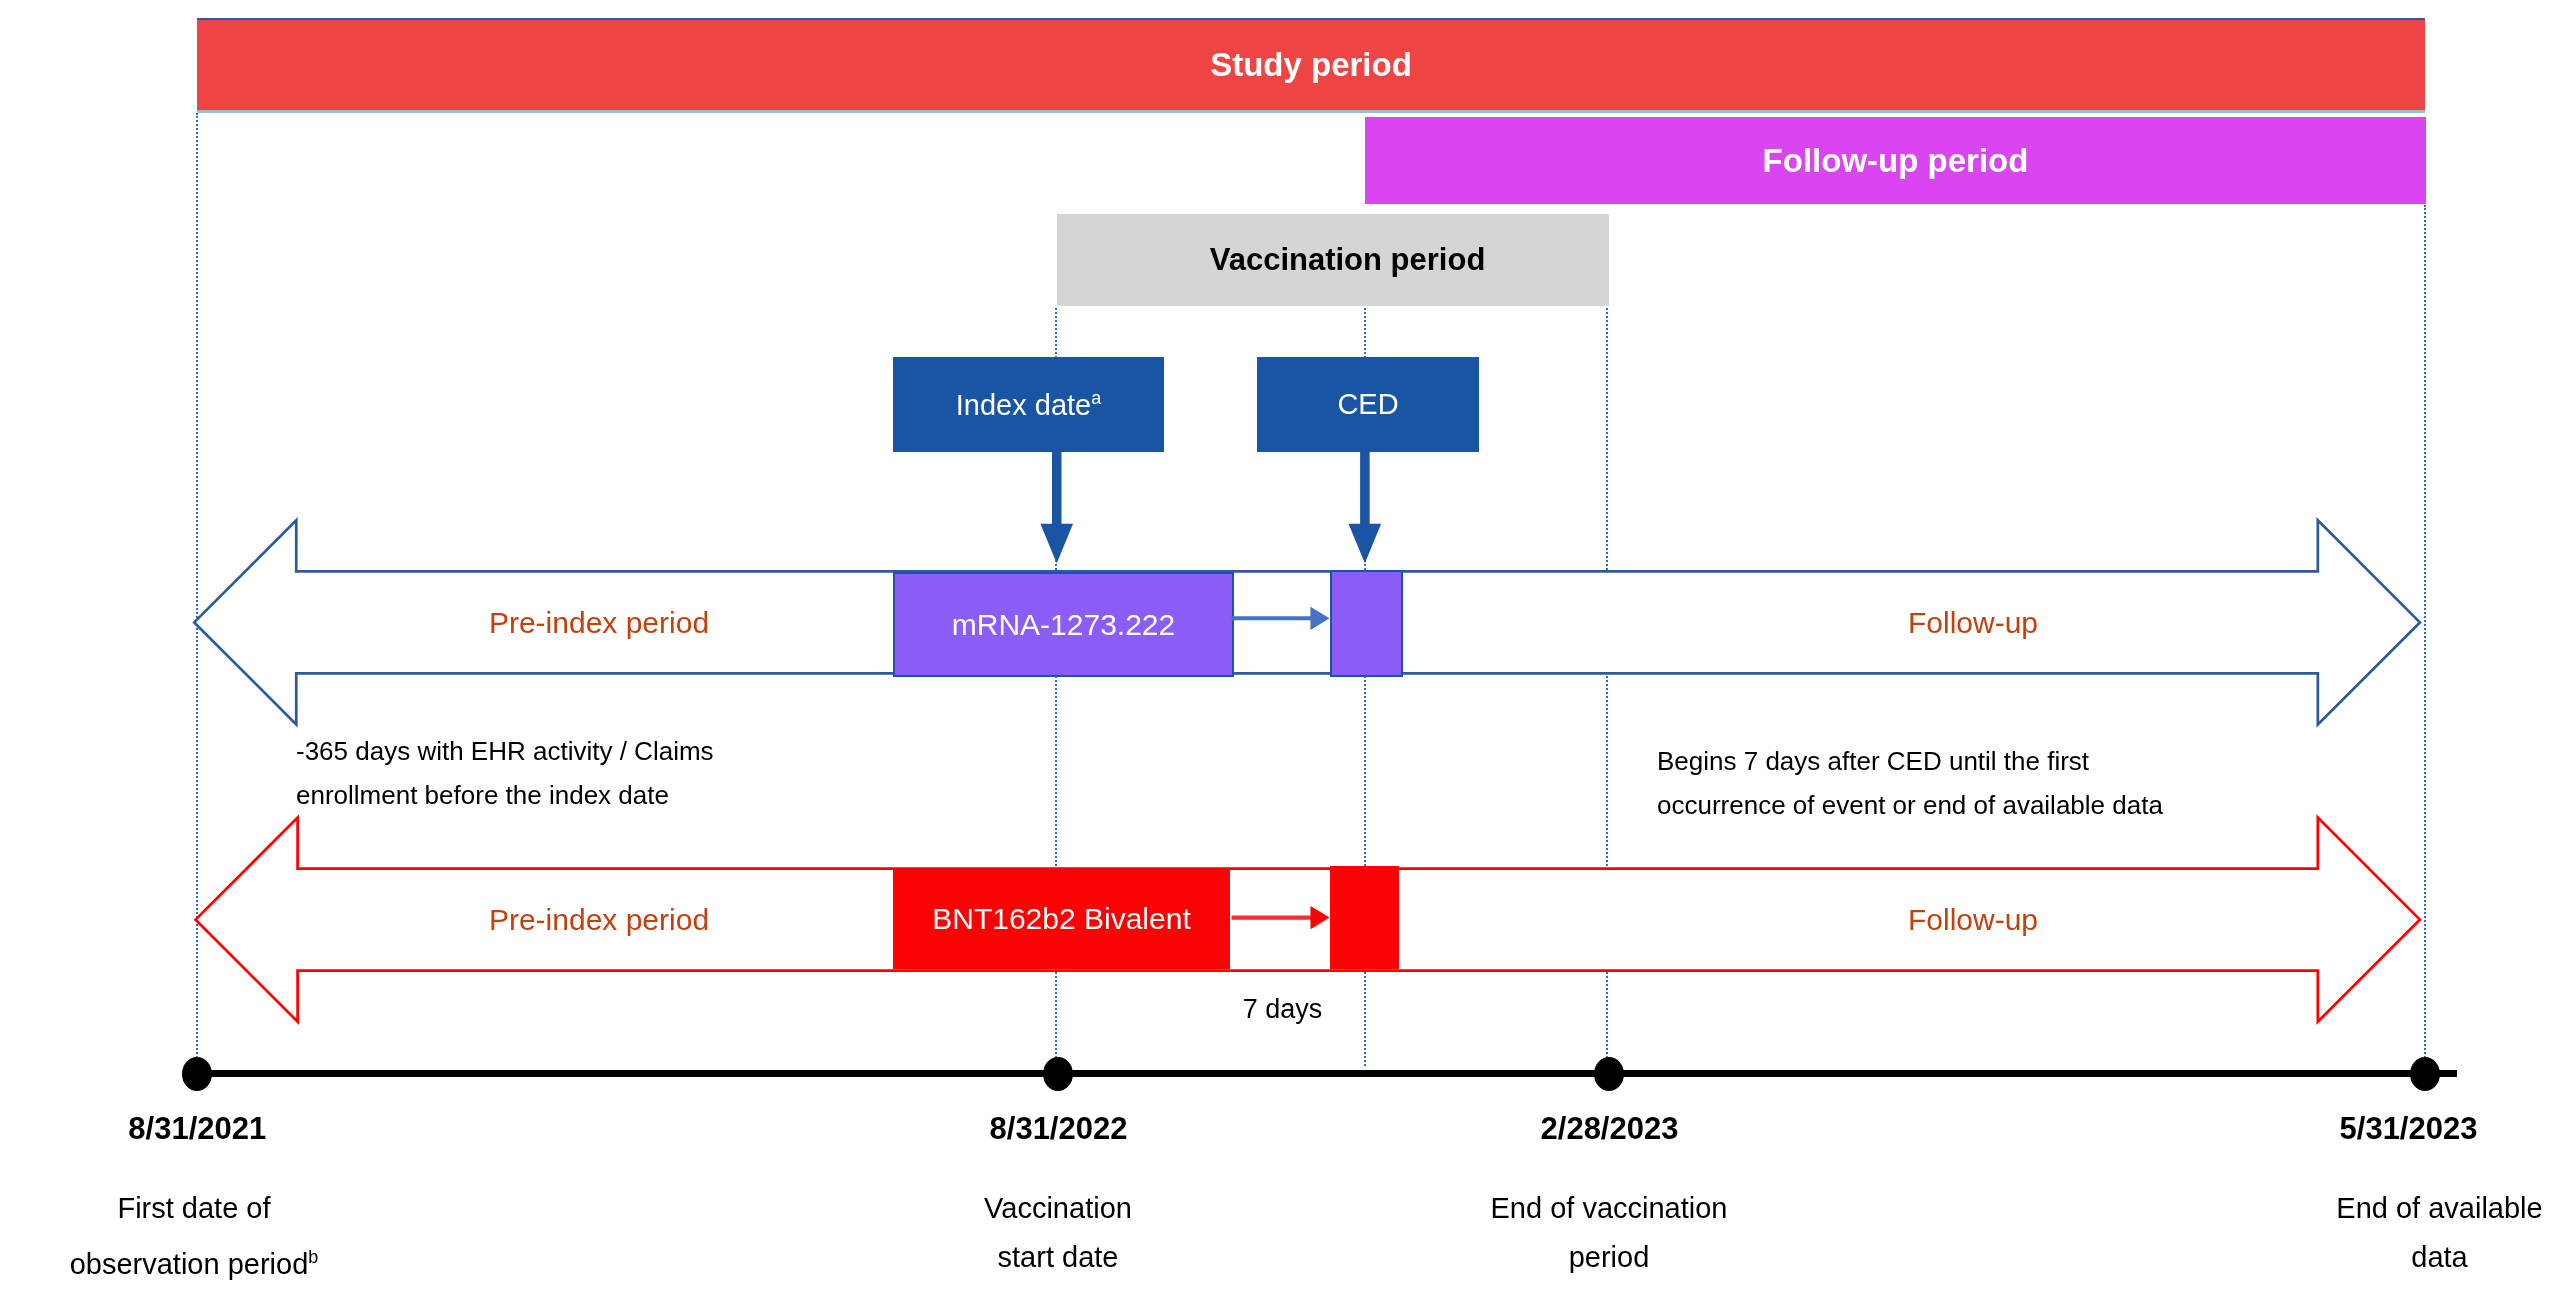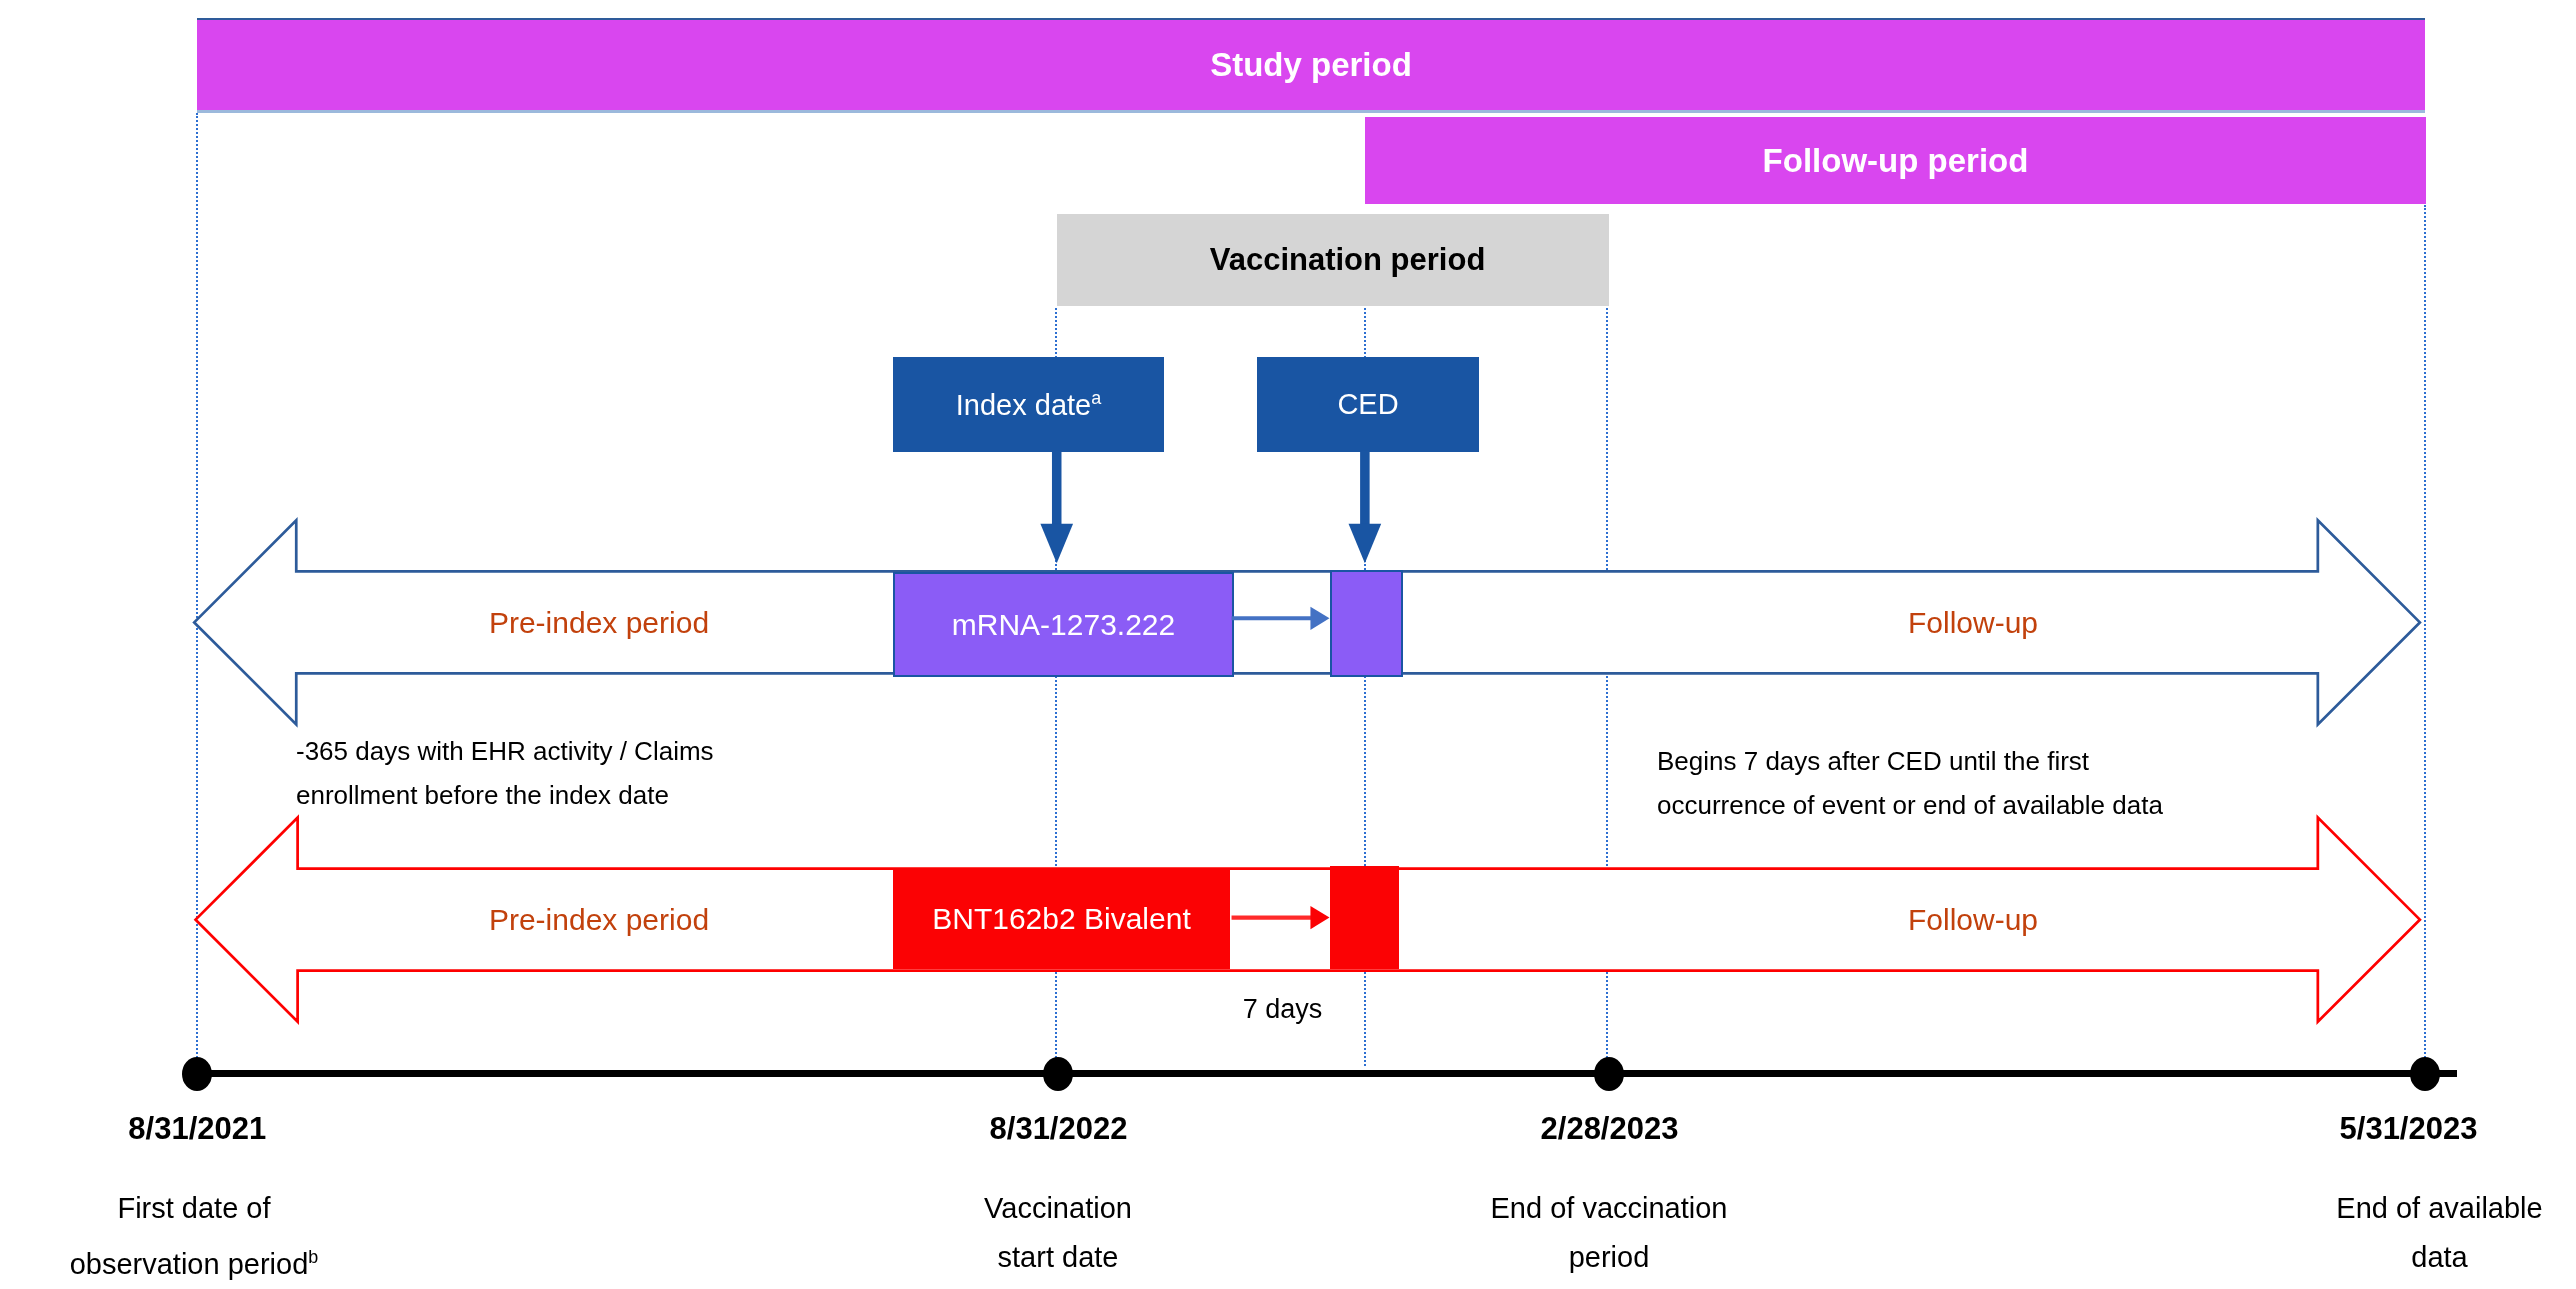--- a/index.html
+++ b/index.html
@@ -3,21 +3,21 @@
 <meta charset="utf-8">
 <style>
   html,body{margin:0;padding:0;background:#ffffff;}
   #canvas{
     position:relative;width:2576px;height:1289px;background:#ffffff;overflow:hidden;
     font-family:"Liberation Sans","DejaVu Sans",sans-serif;color:#000;
   }
   .abs{position:absolute;}
   .flexc{display:flex;align-items:center;justify-content:center;text-align:center;}
   
-  .bar-study{left:197px;top:17.7px;width:2228px;height:90px;background:#d946ef;
+  .bar-study{left:197px;top:17.7px;width:2228px;height:90px;background:#ef4444;
     border-top:2.7px solid #2E5B9A;border-bottom:3.4px solid #9CB9DC;z-index:3;}
   .bar-follow{left:1365px;top:117px;width:1061px;height:87px;background:#d946ef;z-index:3;}
   .bar-vacc{left:1057px;top:214px;width:552px;height:92px;background:#D5D5D5;z-index:3;}
   .bar-text-light{color:#ffffff;font-size:33px;font-weight:bold;}
   .bar-text-dark{color:#000000;font-size:31px;font-weight:bold;margin-left:29px;}
   
   .evbox{background:#1955A3;color:#ffffff;font-size:29px;z-index:7;}
   .evbox-index{left:893px;top:357px;width:271px;height:95px;}
   .evbox-ced{left:1257px;top:357px;width:222px;height:95px;}
   sup{font-size:0.62em;}

